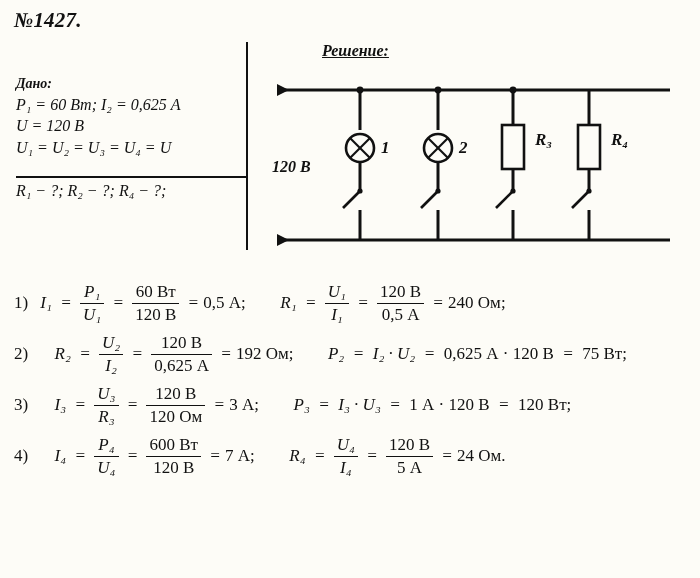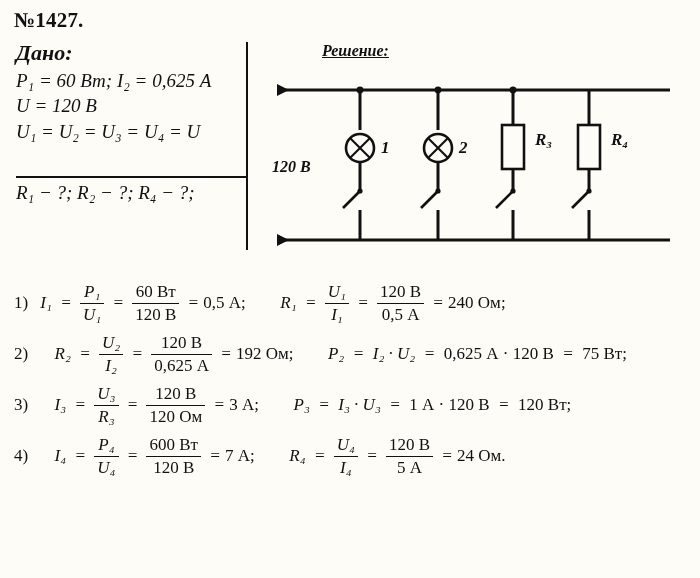--- a/index.html
+++ b/index.html
@@ -21,37 +21,39 @@
   }
 
   
   .title {
     position: absolute;
     left: 14px;
     top: 8px;
     font-size: 21px;
     font-weight: bold;
     letter-spacing: 0.2px;
+    font-style: italic;
   }
 
   
   .given {
     position: absolute;
     left: 16px;
     top: 40px;
     width: 228px;
   }
   .given-label {
-    font-size: 22px;
+    font-size: 14px;
     font-weight: bold;
     font-style: italic;
     margin-bottom: 2px;
+    margin-top: 36px;
   }
   .given .ln {
-    font-size: 19px;
+    font-size: 16px;
     font-style: italic;
     line-height: 1.33;
     white-space: nowrap;
   }
 
   
   .divider-v {
     position: absolute;
     left: 246px;
     top: 42px;

